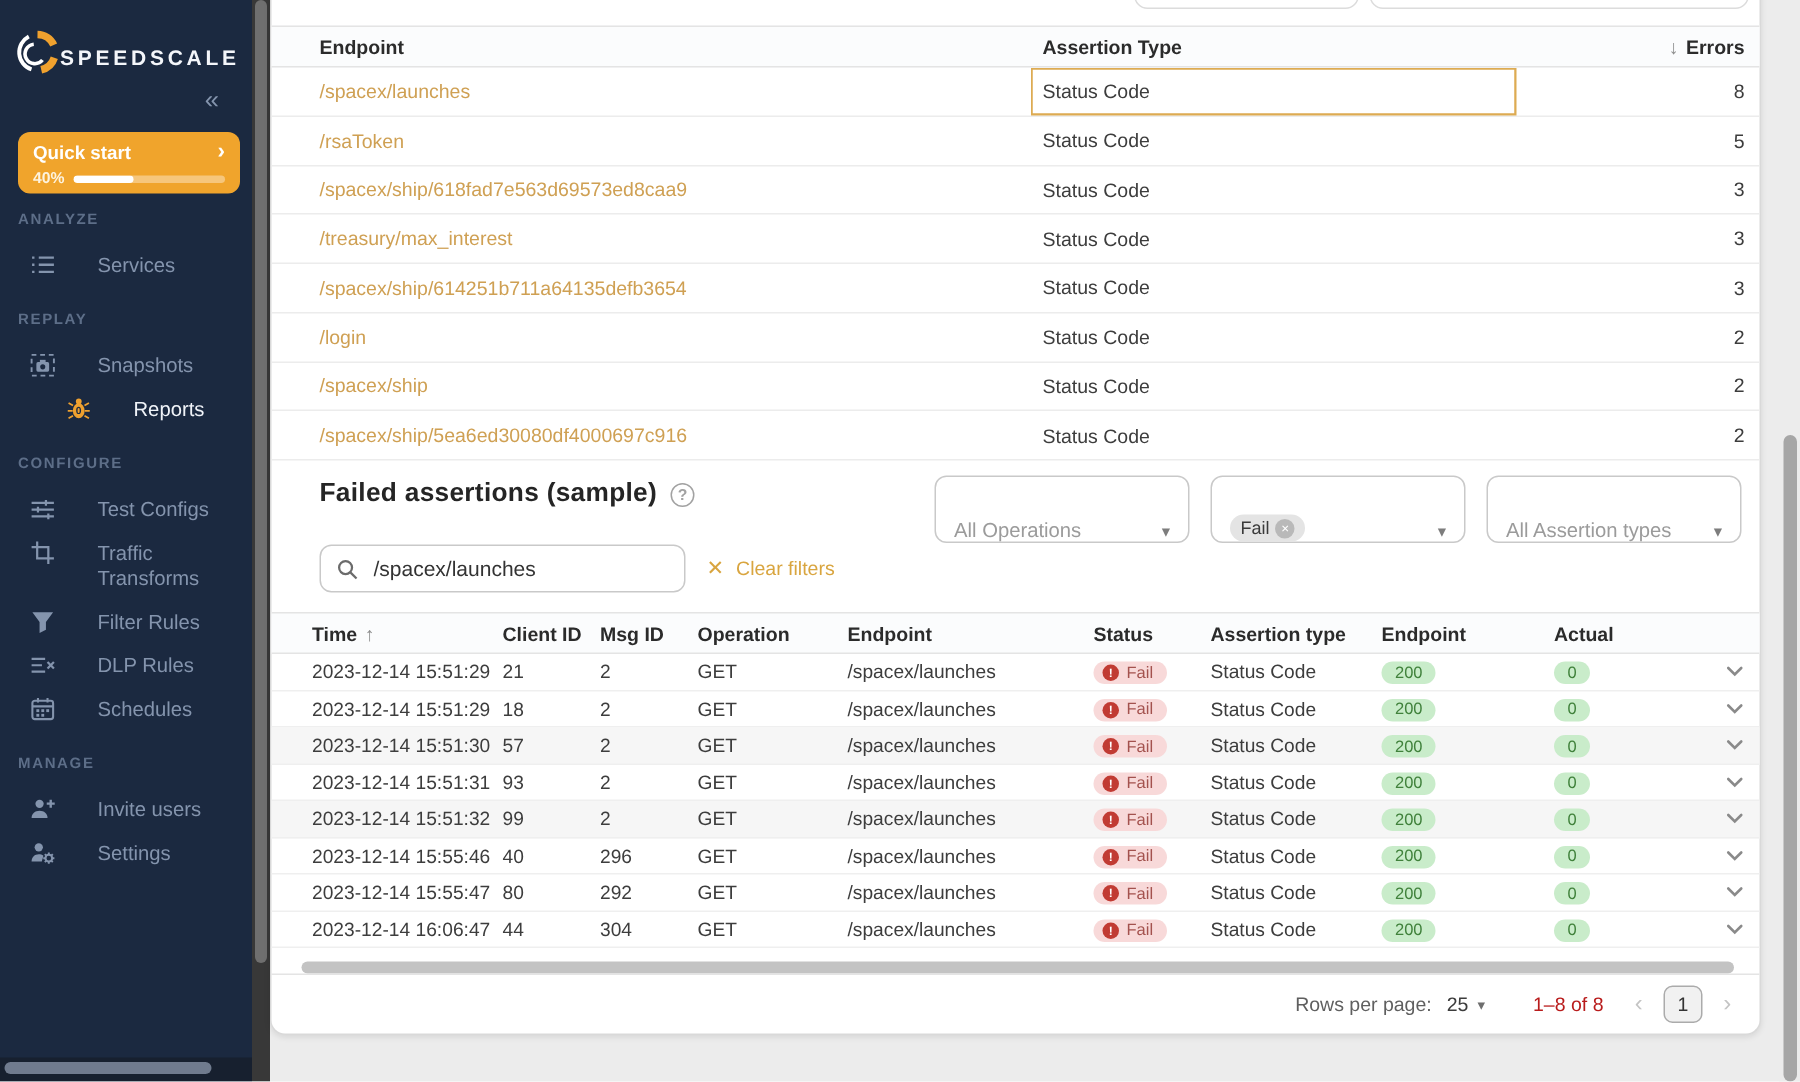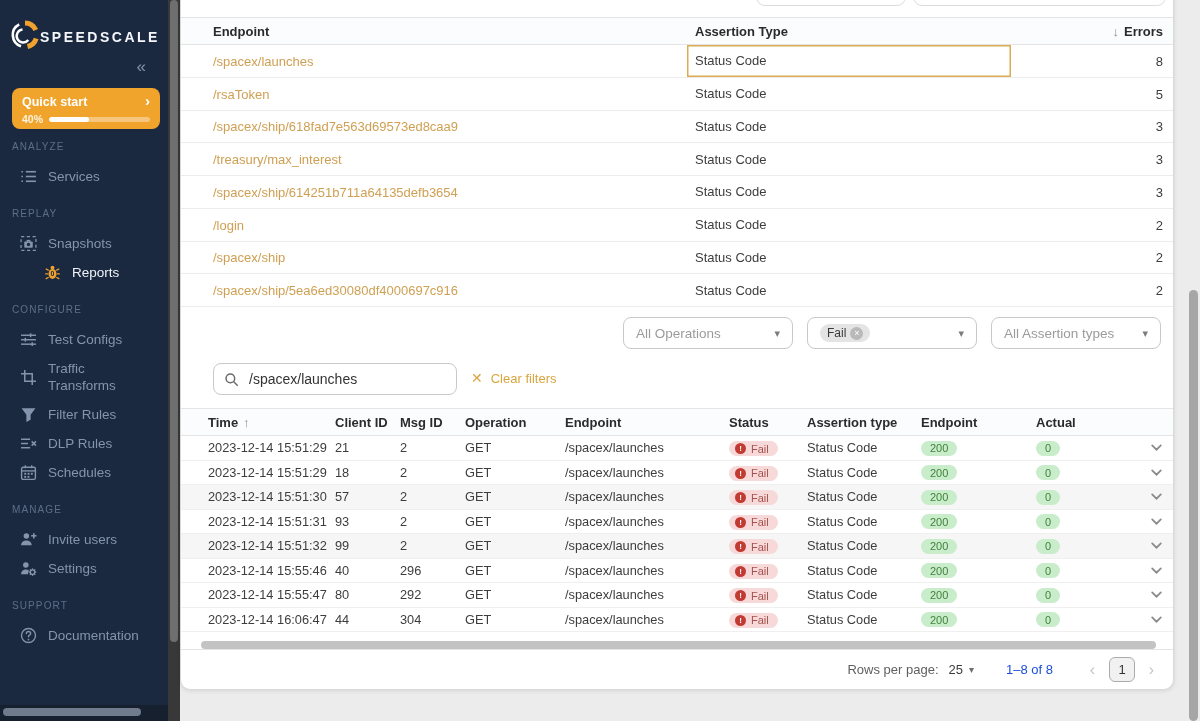--- a/index.html
+++ b/index.html
@@ -23,26 +23,26 @@
   }
   .qs-row { display:flex; justify-content:space-between; align-items:center; font-size:12.5px; font-weight:bold; }
   .qs-arrow { font-size:15px; margin-top:-2px; }
   .qs-progress { display:flex; align-items:center; gap:6px; margin-top:4px;font-weight:bold; }
   .qs-pct { font-size:10.5px; color:#fdf3df; }
   .qs-bar { flex:1; height:5px; border-radius:3px; background:rgba(255,255,255,0.38); overflow:hidden; }
   .qs-fill { height:100%; background:#ffffff; border-radius:3px; }
 
   nav#sidebar-nav { position:absolute; top:140px; left:0; right:0; }
   .nav-section {
-    font-size:10px; font-weight:normal; letter-spacing:1.1px; color:#5d6e88;
+    font-size:10px; font-weight:bold; letter-spacing:1.1px; color:#5d6e88;
     margin:0 0 8px 12px; height:14px; line-height:14px;
   }
   .nav-section-wrap { margin-bottom:16px; }
   .nav-item {
-    display:flex; align-items:center; gap:11px; padding:6px 8px 6px 20px;
+    display:flex; align-items:flex-start; gap:28px; padding:6px 8px 6px 20px;
     min-height:29px; cursor:pointer; font-size:13.5px; color:#8494ad; line-height:17px;
   }
   .nav-item .nav-label { max-width:100px; }
   .nav-item.active { color:#f0f3f8;margin-left:24px; }
   .nav-icon { width:17px; height:17px; display:inline-flex; flex:0 0 17px; color:#8494ad; }
   .nav-item.active .nav-icon { color:#efa12f; }
   .sidebar-hthumb {
     position:absolute; bottom:5px; left:3px; width:138px; height:8px;
     border-radius:4px; background:#707b8e;
   }
@@ -84,23 +84,23 @@
   .sum-errors { position:absolute; right:10px; top:50%; transform:translateY(-50%); color:#3d3d3d; }
 
   
   .failed-title { position:absolute; left:32px; top:322px; display:flex; align-items:center; gap:9px; }
   .failed-title h2 { margin:0; font-size:17.5px; font-weight:bold; color:#252525; letter-spacing:0.2px; }
   .help-circle {
     width:16px; height:16px; border:1.4px solid #a2a2a2; border-radius:50%;
     color:#a2a2a2; font-size:10.5px; font-weight:bold; display:flex; align-items:center; justify-content:center; margin-top:2px;
   }
   .select {
-    position:absolute; top:321px; height:32px; width:170px;
+    position:absolute; top:321px; height:45px; width:170px;
     border:1px solid #c9c9c9; border-radius:8px; background:#fff;
-    display:flex; align-items:center; padding:0 12px; font-size:13.5px; color:#9b9b9b; cursor:pointer;
+    display:flex; align-items:flex-end; padding:0 12px; font-size:13.5px; color:#9b9b9b; cursor:pointer;
   }
   .select .caret { margin-left:auto; color:#7d7d7d; font-size:11px; }
   .select.ops { left:442px; }
   .select.status { left:626px; }
   .select.types { left:810px; }
   .chip { display:inline-flex; align-items:center; gap:4px; background:#e4e4e4; border-radius:10px; padding:2px 7px; font-size:12px; color:#3a3a3a; }
   .chip-x { width:13px; height:13px; border-radius:50%; background:#b9b9b9; color:#fff; font-size:9px; display:flex; align-items:center; justify-content:center; cursor:pointer; }
 
   .search-box {
     position:absolute; left:32px; top:367px; width:244px; height:32px;
@@ -134,21 +134,21 @@
   .hscrollbar .thumb { width:960px; max-width:100%; height:8px; background:#c3c3c3; border-radius:4px; }
 
   .pag {
     position:absolute; bottom:0; left:0; right:0; height:40px; border-top:1px solid #e4e4e4;
     display:flex; align-items:center; justify-content:flex-end; padding-right:10px;
     font-size:13px; color:#5f5f5f;
   }
   .pag .rpp-label { margin-right:10px; }
   .pag .rpp-value { display:flex; align-items:center; gap:6px; color:#3c3c3c; cursor:pointer; margin-right:32px; }
   .pag .rpp-value .caret { color:#6e6e6e; font-size:10px; }
-  .pag .range { color:#1d4ed8; margin-right:28px; }
+  .pag .range { color:#b91c1c; margin-right:12px; }
   .pag-btn { width:23px; height:24px; display:flex; align-items:center; justify-content:center; color:#c4c4c4; font-size:16px; cursor:pointer; }
   .page-num {
     width:26px; height:25px; border:1px solid #ababab; background:#f1f1f1; border-radius:6px;
     display:flex; align-items:center; justify-content:center; color:#333; font-size:13px; margin:0 5px; cursor:pointer;
   }
 </style>
 </head>
 <body>
 
 <aside class="sidebar">
@@ -319,33 +319,20 @@
                 <line x1="9.3" y1="8.9" x2="10.3" y2="9.9"></line>
                 <line x1="13.3" y1="12.9" x2="14.3" y2="13.9"></line>
                 <line x1="14.3" y1="8.9" x2="13.3" y2="9.9"></line>
                 <line x1="10.3" y1="12.9" x2="9.3" y2="13.9"></line>
               </g>
             </svg>
           </span>
           <span class="nav-label">Settings</span>
         </div>
       </div>
-      <div class="nav-section-wrap">
-        <div class="nav-section">SUPPORT</div>
-        <div class="nav-item">
-          <span class="nav-icon">
-            <svg viewBox="0 0 16 16" width="17" height="17" fill="none" stroke="currentColor" stroke-width="1.3">
-              <circle cx="8" cy="8" r="6.6"></circle>
-              <path d="M6 6.2c0-1.2 1-2 2-2s2 .7 2 1.8c0 1-.7 1.4-1.4 1.9-.5.4-.6.7-.6 1.3" stroke-linecap="round"></path>
-              <circle cx="8" cy="11.8" r="0.8" fill="currentColor" stroke="none"></circle>
-            </svg>
-          </span>
-          <span class="nav-label">Documentation</span>
-        </div>
-      </div>
     </nav>
 
   <div class="sidebar-hbar"></div>
   <div class="sidebar-hthumb"></div>
 </aside>
 
 <div class="gutter-scroll">
   <div class="thumb"></div>
 </div>
 
@@ -397,20 +384,24 @@
         <span class="sum-assert">Status Code</span>
         <span class="sum-errors">2</span>
       </div>
       <div class="sum-row">
         <a class="sum-endpoint">/spacex/ship/5ea6ed30080df4000697c916</a>
         <span class="sum-assert">Status Code</span>
         <span class="sum-errors">2</span>
       </div>
     </div>
 
+  <div class="failed-title">
+    <h2>Failed assertions (sample)</h2>
+    <span class="help-circle">?</span>
+  </div>
 
   <div class="select ops">
     <span>All Operations</span>
     <span class="caret">▾</span>
   </div>
   <div class="select status">
     <span class="chip">
       <span>Fail</span>
       <span class="chip-x">×</span>
     </span>

